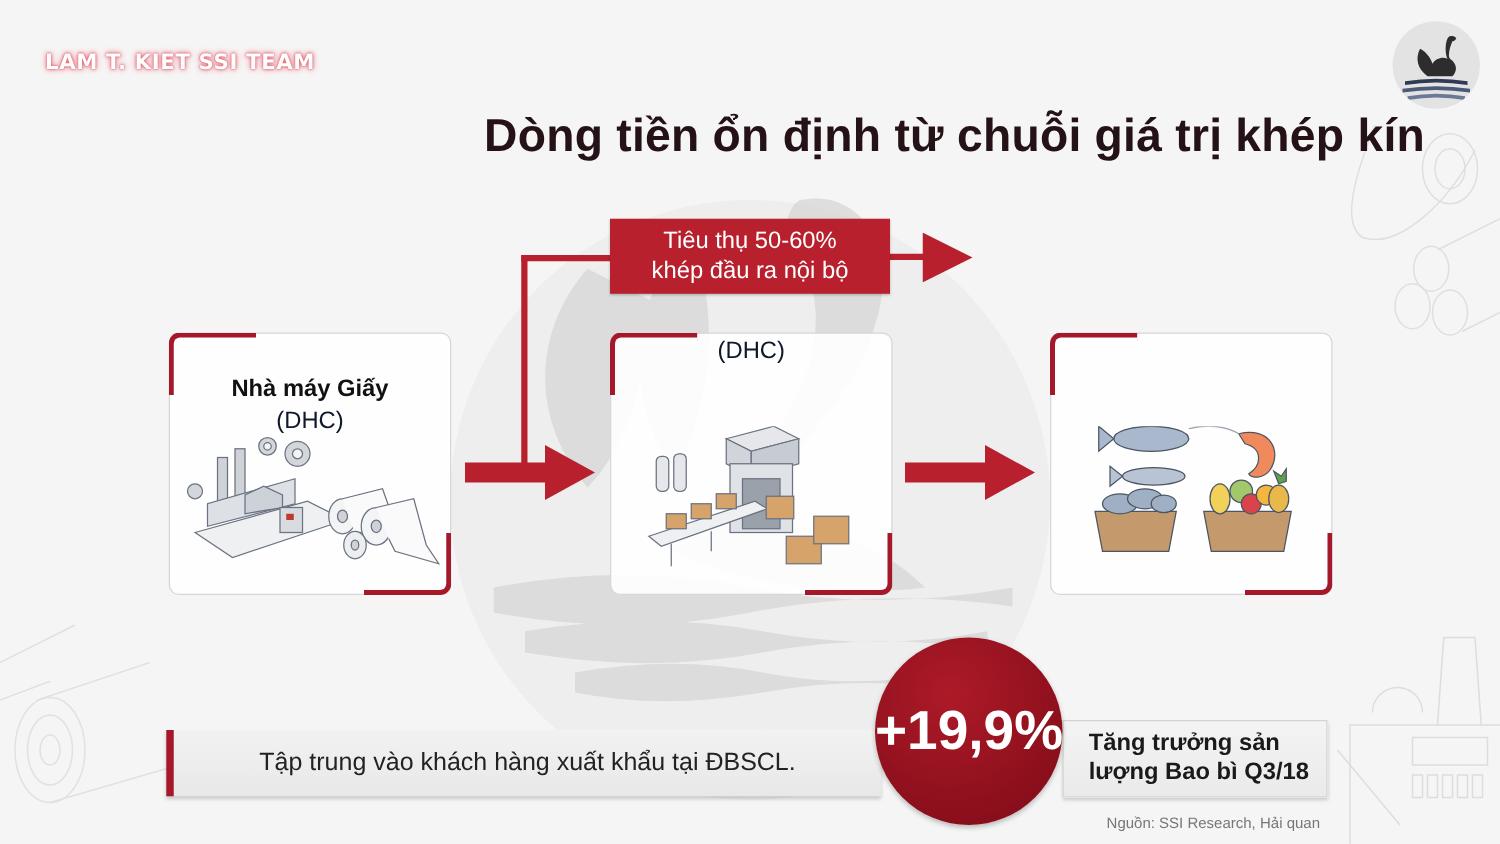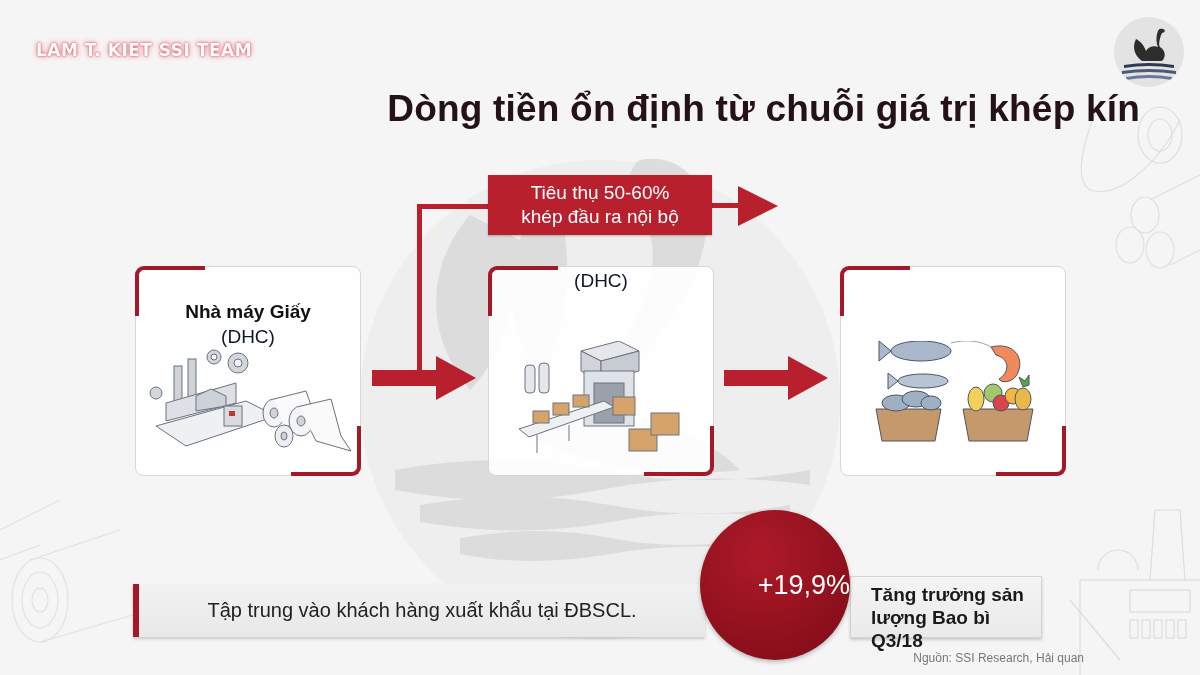--- a/index.html
+++ b/index.html
@@ -58,31 +58,31 @@
     position: absolute; left: 133px; top: 584px; width: 572px; height: 53px;
     background: linear-gradient(#f3f2f2, #e9e8e8);
     border-left: 6px solid #a5182a;
     box-shadow: 0 2px 3px rgba(0,0,0,0.18);
     font-size: 20px; color: #222; line-height: 53px; text-align: center;
   }
   .stat-circle {
     position: absolute; left: 700px; top: 510px; width: 150px; height: 150px; border-radius: 50%;
     background: radial-gradient(circle at 40% 30%, #ad1a28, #8c0f1c 70%, #7a0c18);
     box-shadow: 0 2px 4px rgba(0,0,0,0.25);
-    color: #fff; font-weight: normal; font-size: 27px; text-align: right; line-height: 150px;
+    color: #fff; font-weight: bold; font-size: 44px; text-align: left; line-height: 150px;
   }
   .stat-box {
-    position: absolute; left: 850px; top: 576px; width: 192px; height: 62px;
+    position: absolute; left: 850px; top: 576px; width: 212px; height: 62px;
     background: linear-gradient(#f5f4f4, #eaeaea);
     border: 1px solid #d4d2d2;
     box-shadow: 0 2px 3px rgba(0,0,0,0.18);
     padding: 6px 0 0 20px; font-weight: bold; font-size: 19px; line-height: 23px; color: #1a1a1a;
   }
   .source {
-    position: absolute; right: 116px; top: 651px; font-size: 12px; color: #777;
+    position: absolute; right: 144px; top: 651px; font-size: 12px; color: #777;
   }
 </style>
 </head>
 <body>
 
 <svg class="bg-layer" viewBox="0 0 1200 675">
 
   <circle cx="600" cy="400" r="240" fill="#efeeee"></circle>
 
   <g fill="#d7d6d6" opacity="0.75">

